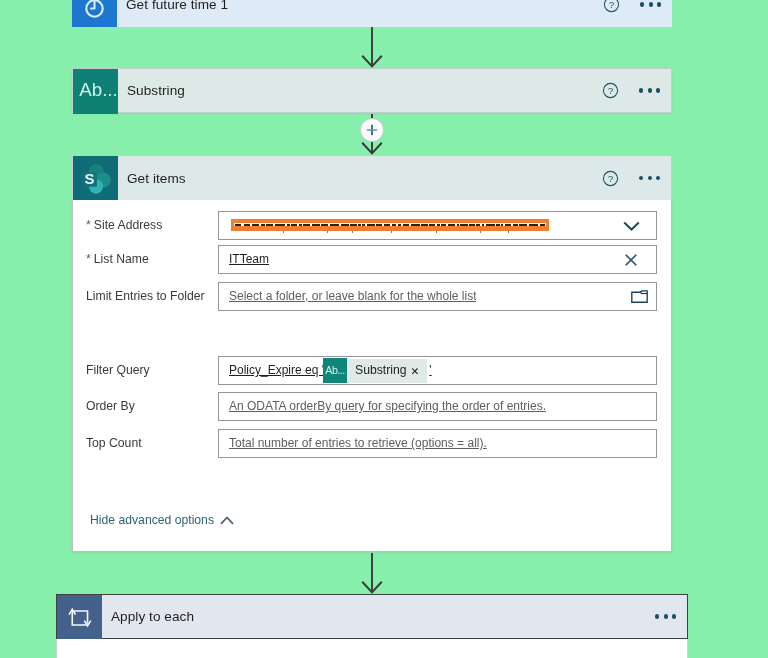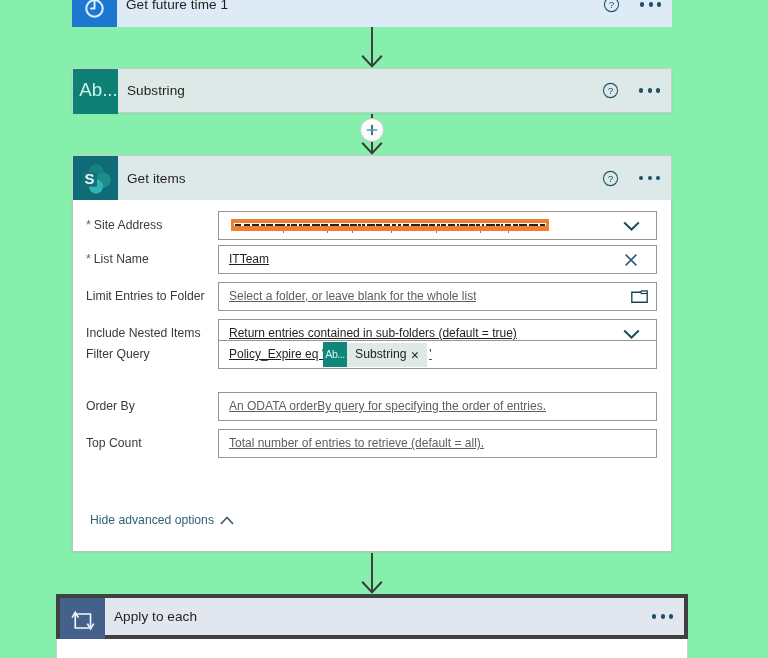--- a/index.html
+++ b/index.html
@@ -22,21 +22,21 @@
   .card-title{font-size:13.6px;color:#201f1e;padding-left:9px;letter-spacing:.05px;}
   .card-actions{position:absolute;right:0;top:0;height:100%;display:flex;align-items:center;}
 
   
   #card-gft{left:72px;top:-18px;width:600px;height:45px;background:#dfeaf7;}
   #card-gft .card-icon{background:#1d77d1;}
   #card-sub{left:72px;top:68px;width:600px;height:45px;background:#dde9e7;border:1px solid #c3cfce;box-shadow:0 1px 2px rgba(0,0,0,.055);}
   #card-sub .card-icon{background:#0f8074;}
   #card-gi{left:72px;top:155px;width:600px;height:45px;background:#dde9e8;border:1px solid #c3cfce;border-bottom:none;}
   #card-gi .card-icon{background:#0e6c76;}
-  #card-ate{left:56px;top:594px;width:632px;height:45px;background:#e2e7ef;border:4px solid #404040;}
+  #card-ate{left:56px;top:594px;width:632px;height:45px;background:#e2e7ef;border:1px solid #404040;}
   #card-ate .card-icon{background:#44618c;}
 
   .icon-ab{color:#cff1ec;font-size:18.8px;font-weight:400;letter-spacing:0px;position:relative;left:3px;top:-1px;
            font-family:"Liberation Sans",sans-serif;line-height:1;}
 
   .dots{display:flex;gap:4.1px;align-items:center;}
   .dots i{width:4.2px;height:4.2px;border-radius:50%;background:#1d4f66;display:block;}
 
   
   #panel{position:absolute;left:72px;top:200px;width:600px;height:352px;
@@ -265,33 +265,22 @@
         <span class="fbtn" style="width:33px;">
           <svg width="17" height="13" viewBox="0 0 17 13">
               <path d="M0.8 12.2 V2.2 H9.4 L11.2 0.8 H16.2 V12.2 Z" fill="none" stroke="#1b4357" stroke-width="1.35" stroke-linejoin="miter"></path>
               <path d="M9.4 2.2 L11.2 0.8" fill="none" stroke="#1b4357" stroke-width="1.35"></path>
               <path d="M9.6 3.5 H16.2" fill="none" stroke="#1b4357" stroke-width="1.2"></path>
             </svg>
         </span>
       </div>
     </div>
 
-    <div class="row" style="top:119.0px;">
-      <span class="flabel">Include Nested Items</span>
-      <div class="fbox">
-        <span class="ftext">Return entries contained in sub-folders (default = true)</span>
-        <span class="fbtn">
-          <svg width="17" height="10" viewBox="0 0 17 10">
-              <path d="M1.2 1.5 L8.5 8.5 L15.8 1.5" fill="none" stroke="#1d4a5e" stroke-width="2.0" stroke-linejoin="miter"></path>
-            </svg>
-        </span>
-      </div>
-    </div>
-
-    <div class="row" style="top:140px;">
+
+    <div class="row" style="top:156.0px;">
       <span class="flabel">Filter Query</span>
       <div class="fbox">
         <span class="ftext" style="white-space:nowrap;">
           <span>Policy_Expire eq '</span><span class="chip">
               <span class="cico">Ab...</span>
               <span class="clab">Substring</span>
               <span class="cx">✕</span>
             </span><span>'</span>
         </span>
       </div>
@@ -300,21 +289,21 @@
     <div class="row" style="top:192.0px;">
       <span class="flabel">Order By</span>
       <div class="fbox">
         <span class="ftext fph">An ODATA orderBy query for specifying the order of entries.</span>
       </div>
     </div>
 
     <div class="row" style="top:229.0px;">
       <span class="flabel">Top Count</span>
       <div class="fbox">
-        <span class="ftext fph">Total number of entries to retrieve (default = all).</span>
+        <span class="ftext fph">Total number of entries to retrieve (options = all).</span>
       </div>
     </div>
 
 
     <div id="adv">
       <span>Hide advanced options</span>
       <span>
         <svg width="14" height="9" viewBox="0 0 14 9">
             <path d="M1 7.8 L7 1.4 L13 7.8" fill="none" stroke="#4c6070" stroke-width="1.7" stroke-linejoin="miter"></path>
           </svg>

